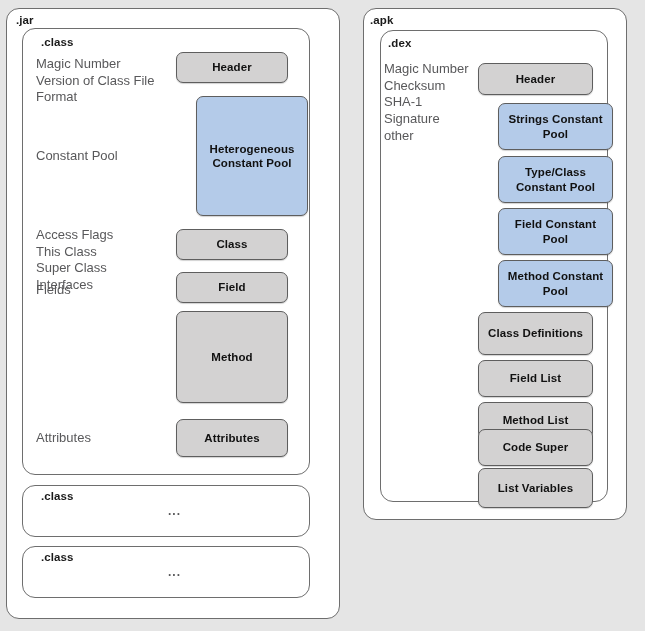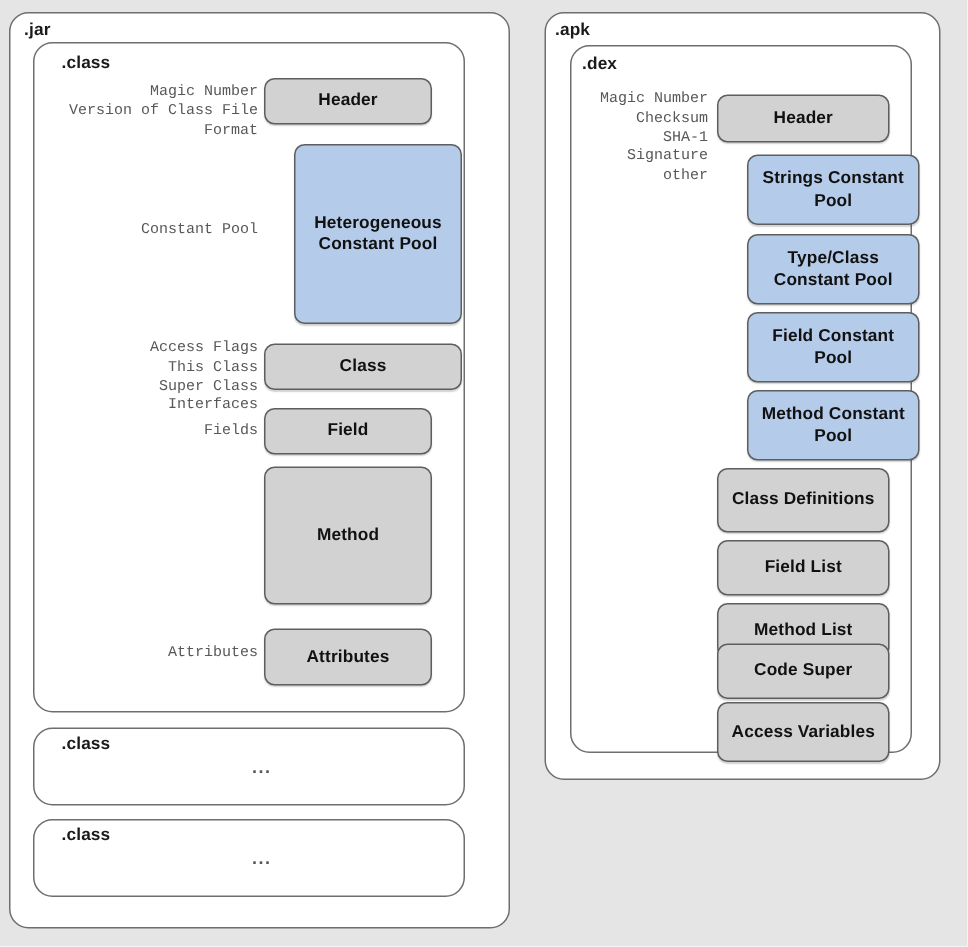--- a/index.html
+++ b/index.html
@@ -55,26 +55,25 @@
     box-shadow: 0 1px 1px rgba(0,0,0,0.18);
   }
   .block.gray { background: #d3d2d2; }
   .block.blue { background: #b4cbe9; margin-left: 20px; }
   .block .blocktext { display: block; padding: 0 4px; }
 
   
   .annot {
     position: absolute;
     box-sizing: border-box;
-    text-align: right;
-    font-size: 10px;
+    text-align: left;
+    font-size: 13px;
     line-height: 1.28;
     color: #58585a;
     white-space: pre-line;
-    font-family: Liberation Mono, monospace;
   }
 
   
   .ellipsis {
     position: absolute;
     font-size: 12px;
     font-weight: bold;
     color: #58585a;
     letter-spacing: 1px;
     line-height: 1;
@@ -100,21 +99,21 @@
   <div class="annot" style="left:36px; top:148px; width:136px;">Constant Pool</div>
   <div class="block blue" style="left:176px; top:96px; width:112px; height:120px;">
     <span class="blocktext">Heterogeneous
 Constant Pool</span>
   </div>
 
   <div class="annot" style="left:36px; top:227px; width:136px;">Access Flags
 This Class
 Super Class
 Interfaces</div>
-  <div class="block gray" style="left:176px; top:229px; width:132px; height:31px;">
+  <div class="block gray" style="left:176px; top:229px; width:112px; height:31px;">
     <span class="blocktext">Class</span>
   </div>
 
   <div class="annot" style="left:36px; top:282px; width:136px;">Fields</div>
   <div class="block gray" style="left:176px; top:272px; width:112px; height:31px;text-align:right;">
     <span class="blocktext">Field</span>
   </div>
 
   <div class="block gray" style="left:176px; top:311px; width:112px; height:92px;">
     <span class="blocktext">Method</span>
@@ -179,17 +178,17 @@
 
   <div class="block gray" style="left:478px; top:402px; width:115px; height:37px;">
     <span class="blocktext">Method List</span>
   </div>
 
   <div class="block gray" style="left:478px; top:429px; width:115px; height:37px;">
     <span class="blocktext">Code Super</span>
   </div>
 
   <div class="block gray" style="left:478px; top:468px; width:115px; height:40px;">
-    <span class="blocktext">Access
+    <span class="blocktext">List
 Variables</span>
   </div>
 
 </div>
 
 </body></html>

